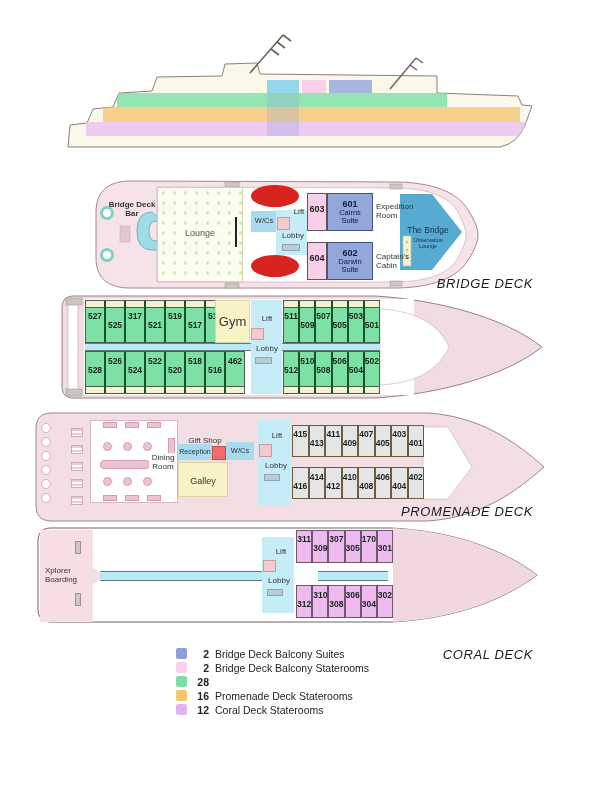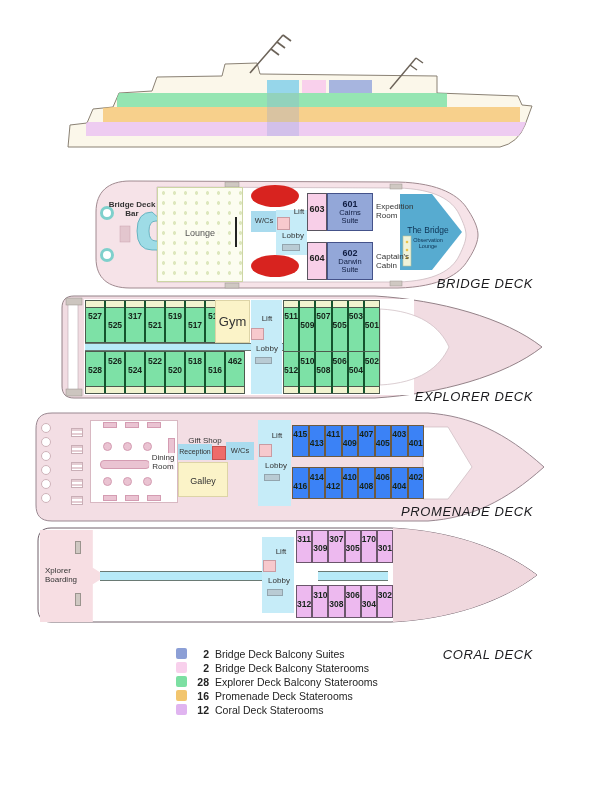--- a/index.html
+++ b/index.html
@@ -14,21 +14,21 @@
              letter-spacing:.6px;font-weight:500;color:#1b1b1e}
   
   .cabins{position:absolute;display:flex;border:1px solid #4e5a4e;background:transparent}
   .cabins .cell{flex:1;display:flex;flex-direction:column;border-right:2px solid #14532d;overflow:hidden}
   .cabins .cell:last-child{border-right:0}
   .cabins .cell span{flex:1;display:flex;justify-content:center;font-size:8.5px;font-weight:600;
                      color:#17241b;line-height:1}
   .grn .cell{background:#7de1a6}
   .grn.rowtop .cell::before{content:"";height:6px;background:#f1f3cf;border-bottom:1px solid #4e5a4e}
   .grn.rowbot .cell::after{content:"";height:6px;background:#f1f3cf;border-top:1px solid #4e5a4e}
-  .org{border-color:#6d5a40}.org .cell{background:#3b82f6;border-color:#6d5a40;color:#2a2213}
+  .org{border-color:#6d5a40}.org .cell{background:#e5e5e5;border-color:#6d5a40;color:#2a2213}
   .pur{border-color:#6b566b}.pur .cell{background:#edb9ef;border-color:#6b566b}
   .rowtop .cell:nth-child(odd) span{padding-top:4px}
   .rowtop .cell:nth-child(even) span{padding-top:13px}
   .rowbot .cell:nth-child(odd) span{padding-top:14px}
   .rowbot .cell:nth-child(even) span{padding-top:5px}
   
   .blue{background:#a9dbee}
   .lblue{background:#c6ecf8}
   .yellow{background:#fbf3c8;border:1px solid #ddd4a6}
   .pinkbox{background:#f7c9cd;border:1px solid #c99ba2}
@@ -204,21 +204,21 @@
         </div>
       </div>
     <div class="abs yellow" style="left:157px;top:6px;width:35px;height:43px">
       <span class="rl" style="left:0;top:14px;width:33px;font-size:13px">Gym</span>
     </div>
     <div class="abs lblue" style="left:193px;top:6px;width:31px;height:94px"></div>
     <div class="rl" style="left:197px;top:20px;width:24px">Lift</div>
     <div class="abs pinkbox" style="left:193px;top:34px;width:13px;height:12px"></div>
     <div class="rl" style="left:194px;top:50px;width:30px">Lobby</div>
     <div class="abs graybar" style="left:197px;top:63px;width:17px;height:7px"></div>
-    <div class="cabins grn rowtop" style="left:225px;top:6px;width:97px;height:52px">
+    <div class="cabins grn rowtop" style="left:225px;top:6px;width:97px;height:43px">
         <div class="cell">
           <span>511</span>
         </div>
         <div class="cell">
           <span>509</span>
         </div>
         <div class="cell">
           <span>507</span>
         </div>
         <div class="cell">
@@ -245,21 +245,20 @@
           <span>506</span>
         </div>
         <div class="cell">
           <span>504</span>
         </div>
         <div class="cell">
           <span>502</span>
         </div>
       </div>
   </div>
-  <div class="decklabel" style="left:333px;top:389px">EXPLORER DECK</div>
 
   <div class="deck" style="left:33px;top:411px;width:515px;height:112px">
     <svg width="515" height="112">
       <path d="M19 2 L395 2 C437 5 472 21 511 56 C472 91 437 107 395 110 L19 110 C7 110 3 104 3 94 L3 18 C3 8 7 2 19 2 Z" fill="#f3dee4" stroke="#998790" stroke-width="1"></path>
       <path d="M390 16 L415 16 L439 56 L415 88 L390 88 Z" fill="#ffffff" stroke="#cbb9bf" stroke-width=".7"></path>
     </svg>
     <div class="deckcircle" style="left:8px;top:12px"></div>
     <div class="deckcircle" style="left:8px;top:26px"></div>
     <div class="deckcircle" style="left:8px;top:40px"></div>
     <div class="deckcircle" style="left:8px;top:54px"></div>
@@ -425,21 +424,20 @@
         <span class="ltxt">Bridge Deck Balcony Suites</span>
       </div>
       <div class="lrow">
         <span class="sw" style="background: rgb(248, 208, 236);"></span>
         <span class="lnum">2</span>
         <span class="ltxt">Bridge Deck Balcony Staterooms</span>
       </div>
       <div class="lrow">
         <span class="sw" style="background: rgb(124, 223, 162);"></span>
         <span class="lnum">28</span>
-        <span class="ltxt">Explorer Deck Balcony Staterooms</span>
       </div>
       <div class="lrow">
         <span class="sw" style="background: rgb(242, 197, 110);"></span>
         <span class="lnum">16</span>
         <span class="ltxt">Promenade Deck Staterooms</span>
       </div>
       <div class="lrow">
         <span class="sw" style="background: rgb(224, 180, 240);"></span>
         <span class="lnum">12</span>
         <span class="ltxt">Coral Deck Staterooms</span>

